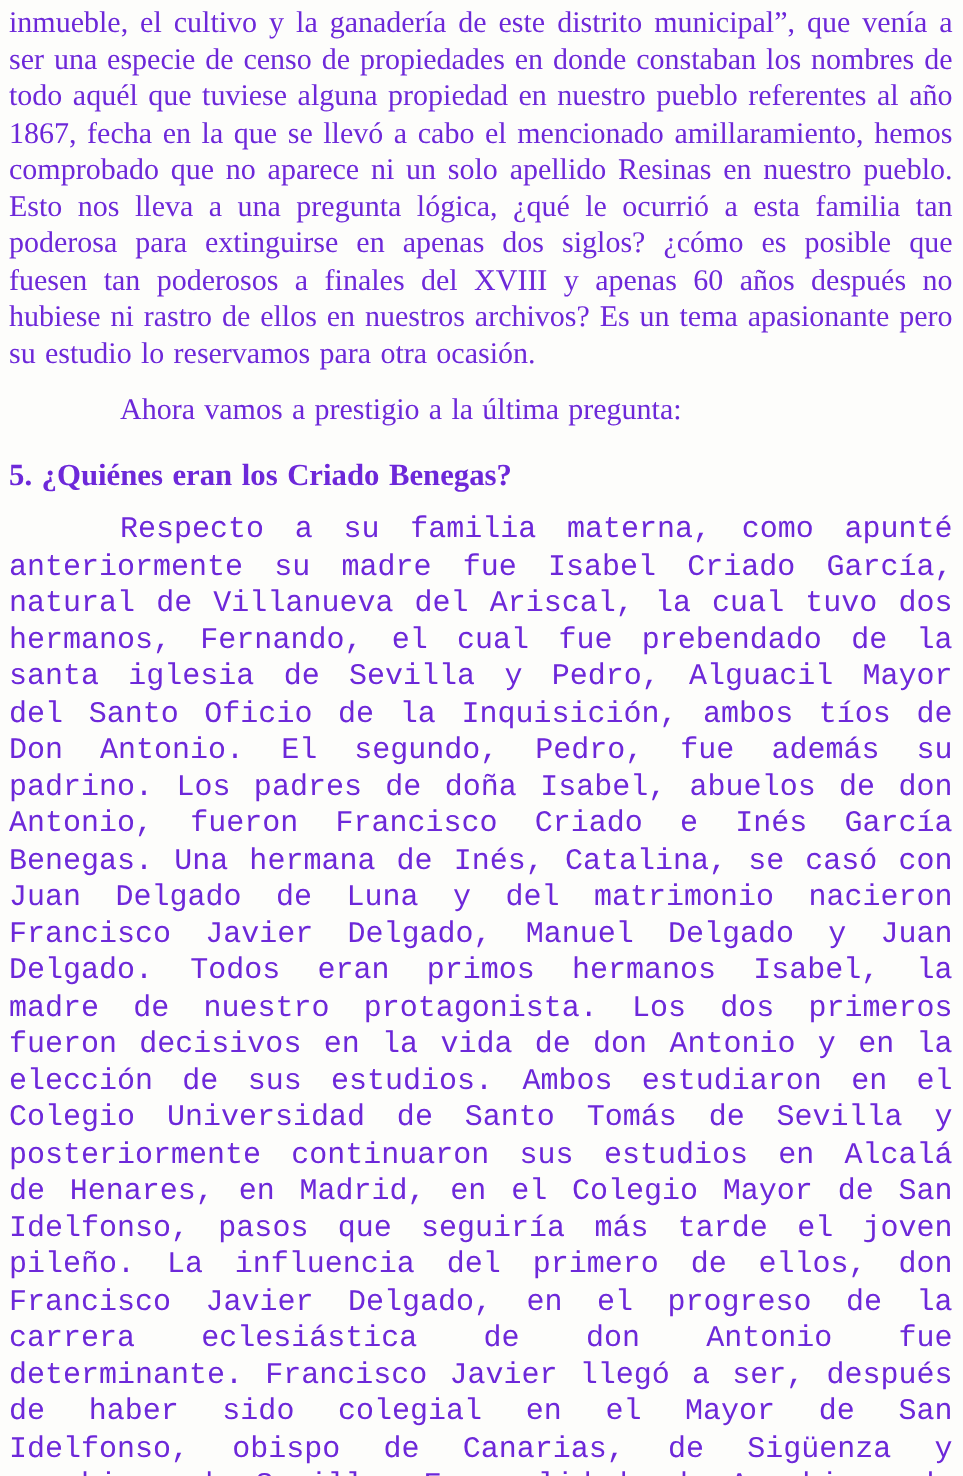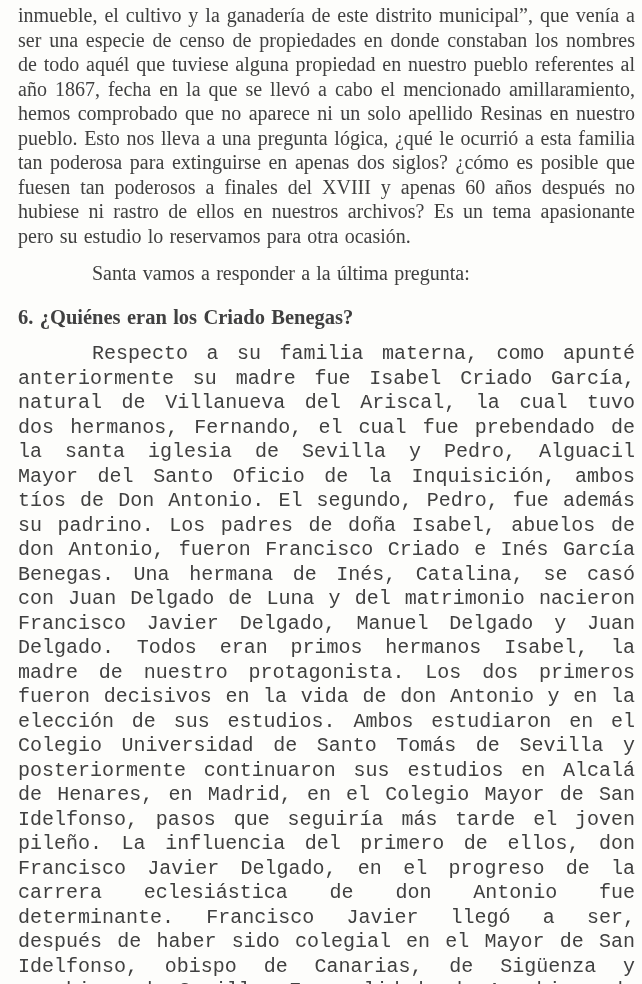--- a/index.html
+++ b/index.html
@@ -9,25 +9,25 @@
   body {
     width: 642px;
     height: 984px;
     background: #fdfdfb;
     overflow: hidden;
   }
   .page {
     box-sizing: border-box;
     width: 642px;
     height: 882px;
-    padding: 3px 7px 0 18px;
+    padding: 3px 7px 0 6px;
     font-family: "Liberation Serif", "DejaVu Serif", serif;
     font-size: 20px;
     line-height: 24.5px;
-    color: #404040;
+    color: #6d28d9;
     -webkit-font-smoothing: antialiased;
   }
   .par {
     margin: 0;
     text-align: justify;
     word-spacing: 0.06em;
   }
   .par.indented {
     text-indent: 74px;
   }
@@ -45,18 +45,18 @@
     text-align-last: justify;
     font-family: Liberation Mono, monospace;
   }
 </style>
 </head>
 <body>
 
 <div class="page">
   <p class="par">inmueble, el cultivo y la ganadería de este distrito municipal”, que venía a ser una especie de censo de propiedades en donde constaban los nombres de todo aquél que tuviese alguna propiedad en nuestro pueblo referentes al año 1867, fecha en la que se llevó a cabo el mencionado amillaramiento, hemos comprobado que no aparece ni un solo apellido Resinas en nuestro pueblo. Esto nos lleva a una pregunta lógica, ¿qué le ocurrió a esta familia tan poderosa para extinguirse en apenas dos siglos? ¿cómo es posible que fuesen tan poderosos a finales del XVIII y apenas 60 años después no hubiese ni rastro de ellos en nuestros archivos? Es un tema apasionante pero su estudio lo reservamos para otra ocasión.</p>
 
-  <p class="par indented gap-small">Santa vamos a responder a la última pregunta:</p>
+  <p class="par indented gap-small">Ahora vamos a prestigio a la última pregunta:</p>
 
-  <h2 class="par heading">6. ¿Quiénes eran los Criado Benegas?</h2>
+  <h2 class="par heading">5. ¿Quiénes eran los Criado Benegas?</h2>
 
   <p class="par indented gap-small cutoff">Respecto a su familia materna, como apunté anteriormente su madre fue Isabel Criado García, natural de Villanueva del Ariscal, la cual tuvo dos hermanos, Fernando, el cual fue prebendado de la santa iglesia de Sevilla y Pedro, Alguacil Mayor del Santo Oficio de la Inquisición, ambos tíos de Don Antonio. El segundo, Pedro, fue además su padrino. Los padres de doña Isabel, abuelos de don Antonio, fueron Francisco Criado e Inés García Benegas. Una hermana de Inés, Catalina, se casó con Juan Delgado de Luna y del matrimonio nacieron Francisco Javier Delgado, Manuel Delgado y Juan Delgado. Todos eran primos hermanos Isabel, la madre de nuestro protagonista. Los dos primeros fueron decisivos en la vida de don Antonio y en la elección de sus estudios. Ambos estudiaron en el Colegio Universidad de Santo Tomás de Sevilla y posteriormente continuaron sus estudios en Alcalá de Henares, en Madrid, en el Colegio Mayor de San Idelfonso, pasos que seguiría más tarde el joven pileño. La influencia del primero de ellos, don Francisco Javier Delgado, en el progreso de la carrera eclesiástica de don Antonio fue determinante. Francisco Javier llegó a ser, después de haber sido colegial en el Mayor de San Idelfonso, obispo de Canarias, de Sigüenza y arzobispo de Sevilla. En realidad, de Arzobispo de Sevilla sólo estuvo un año ya que fue nombrado Patriarca de las Indias Occidentales y se fue a vivir a la corte. Estamos hablando de un personaje con un poder y prestigio enorme. Tenemos que resaltar que como Obispo de Sigüenza estuvo desde los años 1769 hasta 1776, y como veremos más tarde Antonio fue nombrado canónigo de la Santa Iglesia Mayor de Sigüenza en 1771, creo que</p>
 </div>
 
 </body></html>

